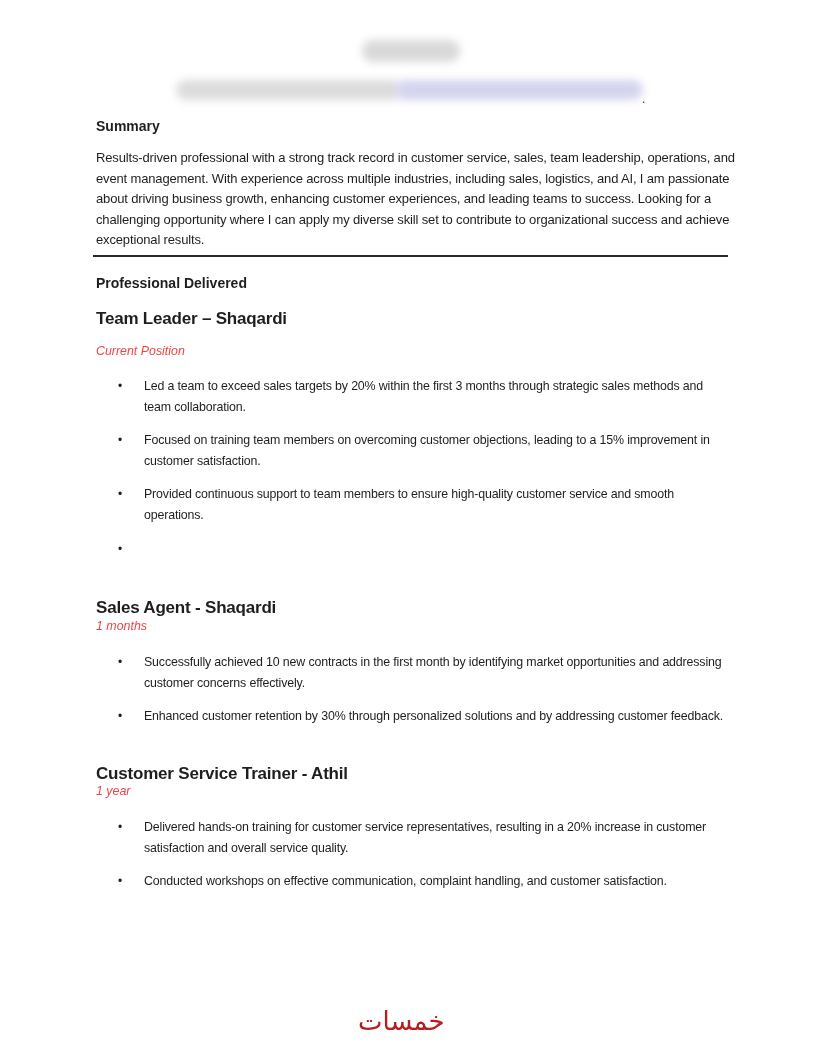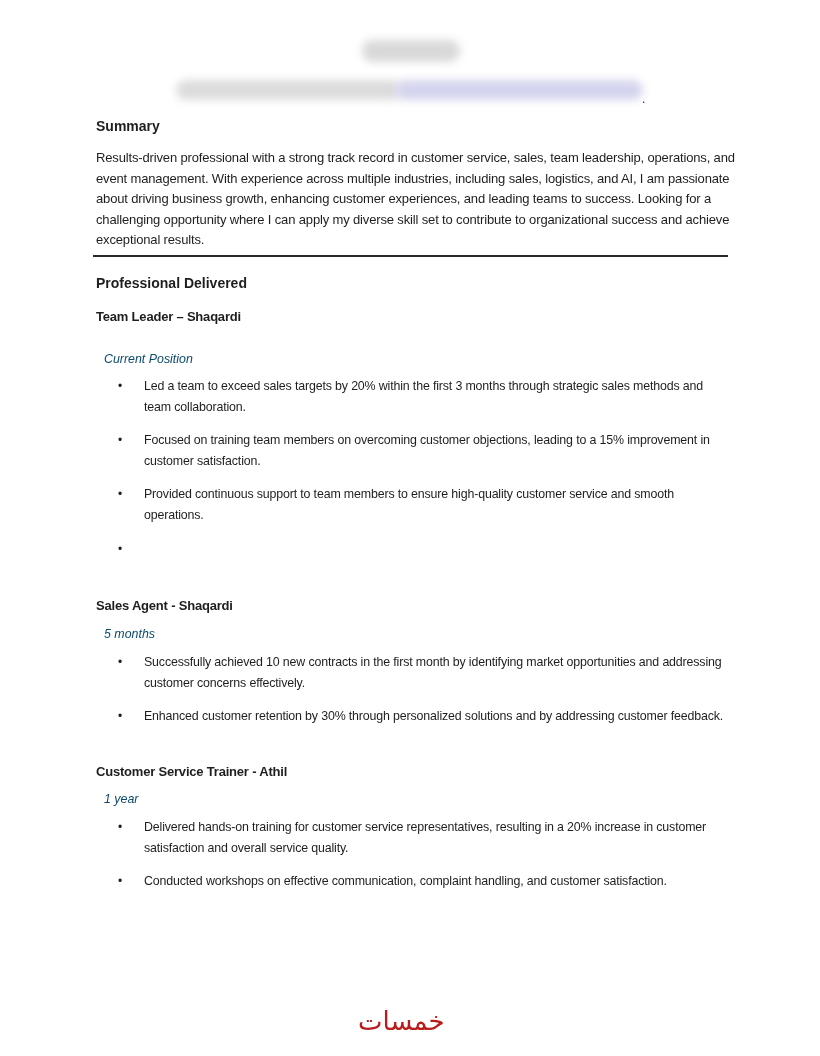--- a/index.html
+++ b/index.html
@@ -68,32 +68,32 @@
     }
     .divider {
       position: absolute;
       left: 93px; top: 255px;
       width: 635px; height: 2px;
       background: #2a2a2a;
     }
     .job-title {
       position: absolute;
       left: 96px;
-      font-size: 13px;
+      font-size: 17px;
       font-weight: bold;
       margin: 0;
       letter-spacing: -0.2px;
     }
     .job-duration {
       position: absolute;
       left: 96px;
       font-size: 12.4px;
       font-style: italic;
-      margin: 8px;
-      color: #0c4a6e;
+      margin: 0;
+      color: #ef4444;
     }
     .bullet-list {
       position: absolute;
       left: 96px;
       width: 630px;
       margin: 0;
       padding: 0;
       list-style: none;
     }
     .bullet-item {
@@ -148,21 +148,21 @@
     <li class="bullet-item">
       <span class="bullet-dot">•</span>
       <span>Provided continuous support to team members to ensure high-quality customer service and smooth operations.</span>
     </li>
     <li class="bullet-item">
       <span class="bullet-dot">•</span>
     </li>
   </ul>
 
   <h3 class="job-title" style="top:598px;">Sales Agent - Shaqardi</h3>
-  <p class="job-duration" style="top:619px;">5 months</p>
+  <p class="job-duration" style="top:619px;">1 months</p>
   <ul class="bullet-list" style="top:652px;">
     <li class="bullet-item">
       <span class="bullet-dot">•</span>
       <span>Successfully achieved 10 new contracts in the first month by identifying market opportunities and addressing customer concerns effectively.</span>
     </li>
     <li class="bullet-item">
       <span class="bullet-dot">•</span>
       <span>Enhanced customer retention by 30% through personalized solutions and by addressing customer feedback.</span>
     </li>
   </ul>

